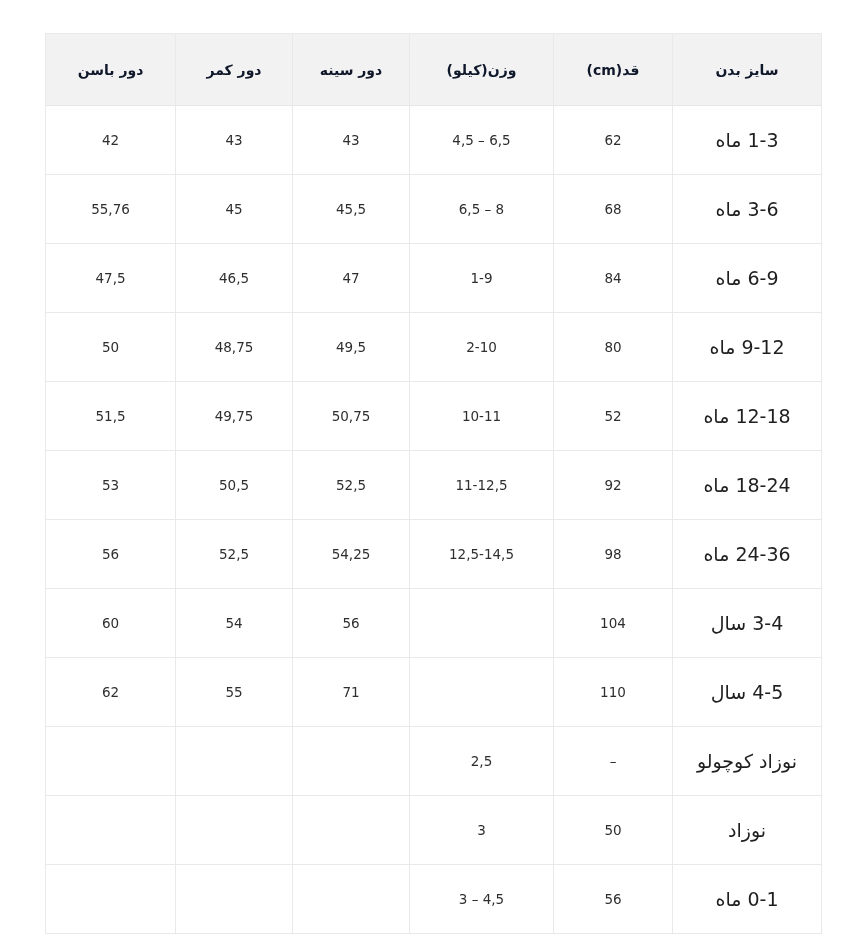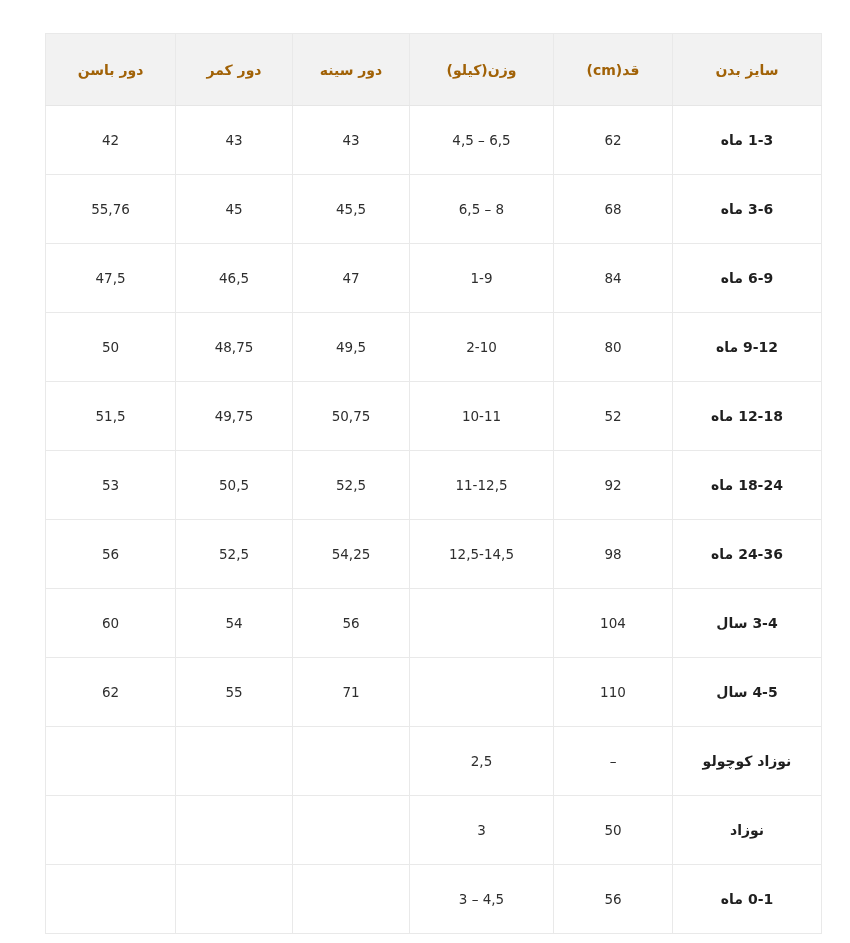--- a/index.html
+++ b/index.html
@@ -42,30 +42,30 @@
     font-size: 13.5px;
     color: #2e2e2e;
     padding: 0;
     background: #ffffff;
   }
   table.size-table thead th {
     background: #f2f2f2;
     height: 71px;
     font-weight: bold;
     font-size: 14px;
-    color: #a16207;
+    color: #0f172a;
     border-bottom: 1px solid #e6e6e6;
   }
   table.size-table tbody td {
     height: 68px;
     font-weight: normal;
   }
   table.size-table tbody td.size-label {
-    font-weight: bold;
-    font-size: 14px;
+    font-weight: normal;
+    font-size: 19px;
     color: #1f1f1f;
   }
   
   col.c-size  { width: 149px; }
   col.c-h     { width: 119px; }
   col.c-w     { width: 144px; }
   col.c-chest { width: 117px; }
   col.c-waist { width: 117px; }
   col.c-hip   { width: 130px; }
 </style>

